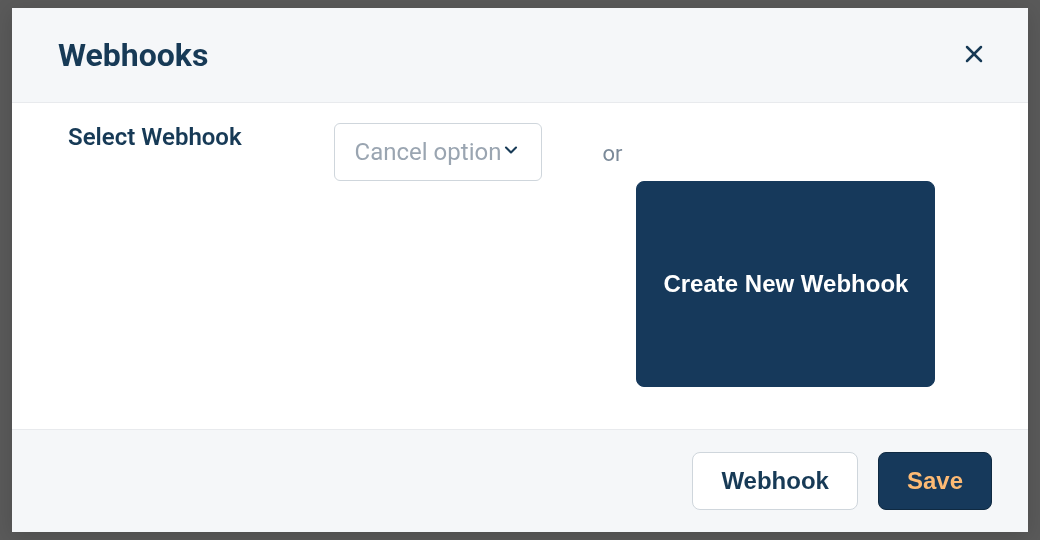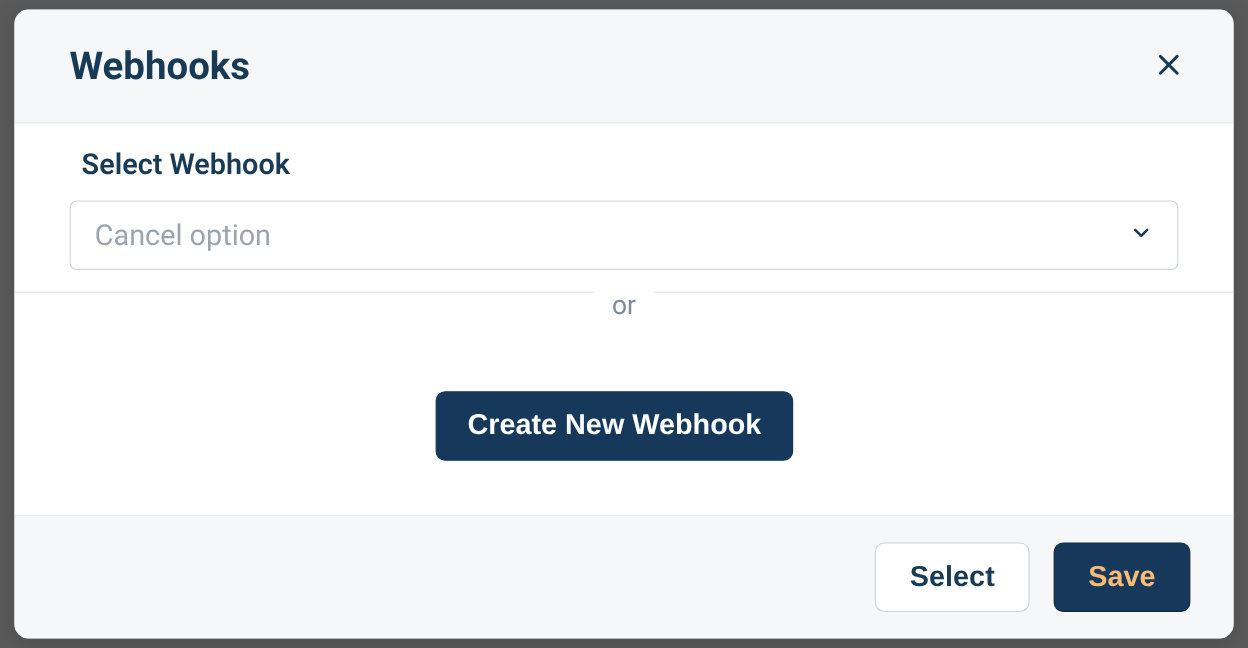--- a/index.html
+++ b/index.html
@@ -17,21 +17,21 @@
       position: relative;
     }
     
     .modal {
       position: absolute;
       top: 8px;
       left: 12px;
       right: 12px;
       bottom: 8px;
       background: #ffffff;
-      border-radius: 12px;
+      border-radius: 0;
       display: flex;
       flex-direction: column;
       overflow: hidden;
       box-shadow: 0 4px 20px rgba(0,0,0,0.15);
     }
     
     .modal-header {
       background: #f5f7f9;
       padding: 28px 38px 28px 46px;
       display: flex;
@@ -60,21 +60,21 @@
     .close-button svg {
       width: 24px;
       height: 24px;
     }
     
     .modal-body {
       flex: 1;
       background: #ffffff;
       padding: 20px 0 0 0;
       display: flex;
-      flex-direction: column;
+      flex-direction: row;
     }
     
     .field-label {
       font-size: 24px;
       font-weight: 600;
       color: #173a56;
       padding: 0 46px 16px 56px;
     }
     
     .select-wrapper {
@@ -215,17 +215,17 @@
       <div class="divider-line"></div>
     </div>
 
     <div class="create-row">
       <button class="btn btn-primary">Create New Webhook</button>
     </div>
 
   </div>
 
   <div class="modal-footer">
-    <button class="footer-btn footer-cancel">Select</button>
+    <button class="footer-btn footer-cancel">Webhook</button>
     <button class="footer-btn footer-save">Save</button>
   </div>
 
 </div>
 
 </body></html>

